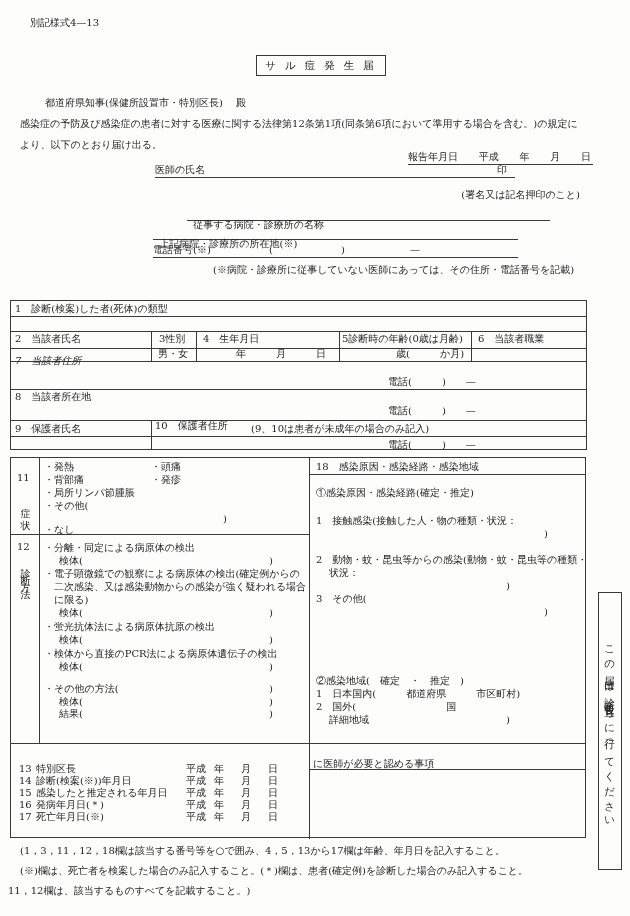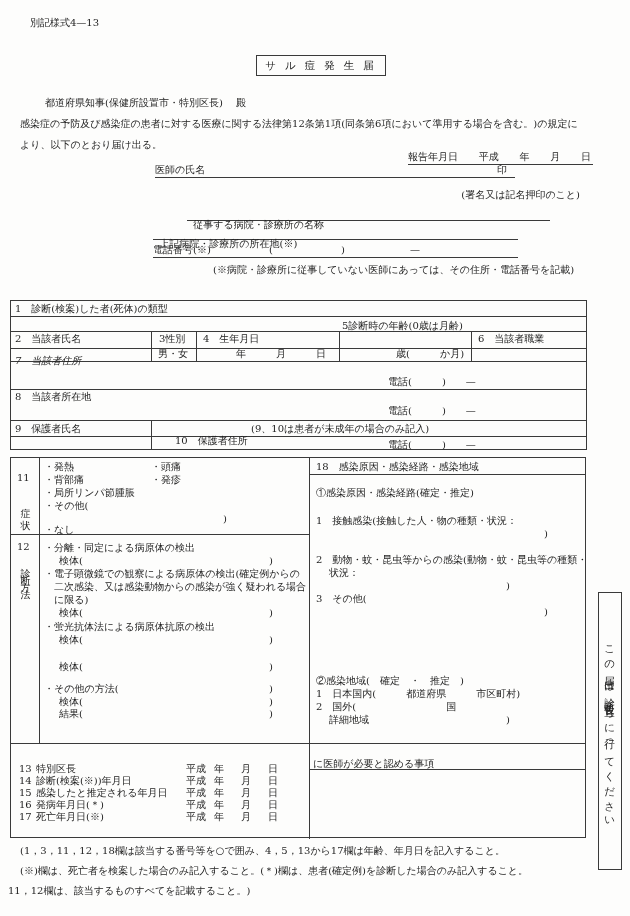--- a/index.html
+++ b/index.html
@@ -70,35 +70,35 @@
   <div class="vline" style="left:185px;top:30px;height:30px;"></div>
   <div class="vline" style="left:328px;top:30px;height:30px;"></div>
   <div class="vline" style="left:460px;top:30px;height:30px;"></div>
   <div class="vline" style="left:140px;top:119px;height:30px;"></div>
 
   <div class="abs" style="left:4px;top:2px;">1　診断(検案)した者(死体)の類型</div>
 
   <div class="abs" style="left:4px;top:32px;">2　当該者氏名</div>
   <div class="abs" style="left:148px;top:32px;">3性別</div>
   <div class="abs" style="left:192px;top:32px;">4　生年月日</div>
-  <div class="abs" style="left:331px;top:19px;">5診断時の年齢(0歳は月齢)</div>
+  <div class="abs" style="left:331px;top:32px;">5診断時の年齢(0歳は月齢)</div>
   <div class="abs" style="left:467px;top:32px;">6　当該者職業</div>
 
   <div class="abs" style="left:147px;top:47px;">男・女</div>
   <div class="abs" style="left:225px;top:47px;">年　　　月　　　日</div>
   <div class="abs" style="left:385px;top:47px;">歳(　　　か月)</div>
 
   <div class="abs" style="left:4px;top:54px;font-style:italic;">7　当該者住所</div>
   <div class="abs" style="left:377px;top:75px;">電話(　　　)　　—</div>
 
   <div class="abs" style="left:4px;top:90px;">8　当該者所在地</div>
   <div class="abs" style="left:377px;top:104px;">電話(　　　)　　—</div>
 
   <div class="abs" style="left:4px;top:122px;">9　保護者氏名</div>
-  <div class="abs" style="left:144px;top:134px;margin-left:20px;">10　保護者住所</div>
+  <div class="abs" style="left:144px;top:119px;">10　保護者住所</div>
   <div class="abs" style="left:240px;top:122px;">(9、10は患者が未成年の場合のみ記入)</div>
   <div class="abs" style="left:377px;top:138px;">電話(　　　)　　—</div>
 </div>
 
 <div class="box" style="left:10px;top:457px;width:576px;height:381px;">
   <div class="vline" style="left:298px;top:0;height:381px;"></div>
   <div class="vline" style="left:28px;top:0;height:285px;"></div>
   <div class="hline" style="left:0;width:298px;top:76px;"></div>
   <div class="hline" style="left:0;right:0;top:285px;"></div>
   <div class="hline" style="left:298px;right:0;top:16px;"></div>
@@ -121,20 +121,21 @@
   <div class="abs" style="left:48px;top:97px;">検体(</div>
   <div class="abs" style="left:258px;top:97px;">)</div>
   <div class="abs" style="left:33px;top:110px;">・電子顕微鏡での観察による病原体の検出(確定例からの</div>
   <div class="abs" style="left:43px;top:123px;">二次感染、又は感染動物からの感染が強く疑われる場合</div>
   <div class="abs" style="left:43px;top:136px;">に限る)</div>
   <div class="abs" style="left:48px;top:149px;">検体(</div>
   <div class="abs" style="left:258px;top:149px;">)</div>
   <div class="abs" style="left:33px;top:163px;">・蛍光抗体法による病原体抗原の検出</div>
   <div class="abs" style="left:48px;top:176px;">検体(</div>
   <div class="abs" style="left:258px;top:176px;">)</div>
+  <div class="abs" style="left:33px;top:190px;">・検体から直接のPCR法による病原体遺伝子の検出</div>
   <div class="abs" style="left:48px;top:203px;">検体(</div>
   <div class="abs" style="left:258px;top:203px;">)</div>
   <div class="abs" style="left:33px;top:225px;">・その他の方法(</div>
   <div class="abs" style="left:258px;top:225px;">)</div>
   <div class="abs" style="left:48px;top:238px;">検体(</div>
   <div class="abs" style="left:258px;top:238px;">)</div>
   <div class="abs" style="left:48px;top:250px;">結果(</div>
   <div class="abs" style="left:258px;top:250px;">)</div>
 
   <div class="abs" style="left:305px;top:3px;">18　感染原因・感染経路・感染地域</div>

